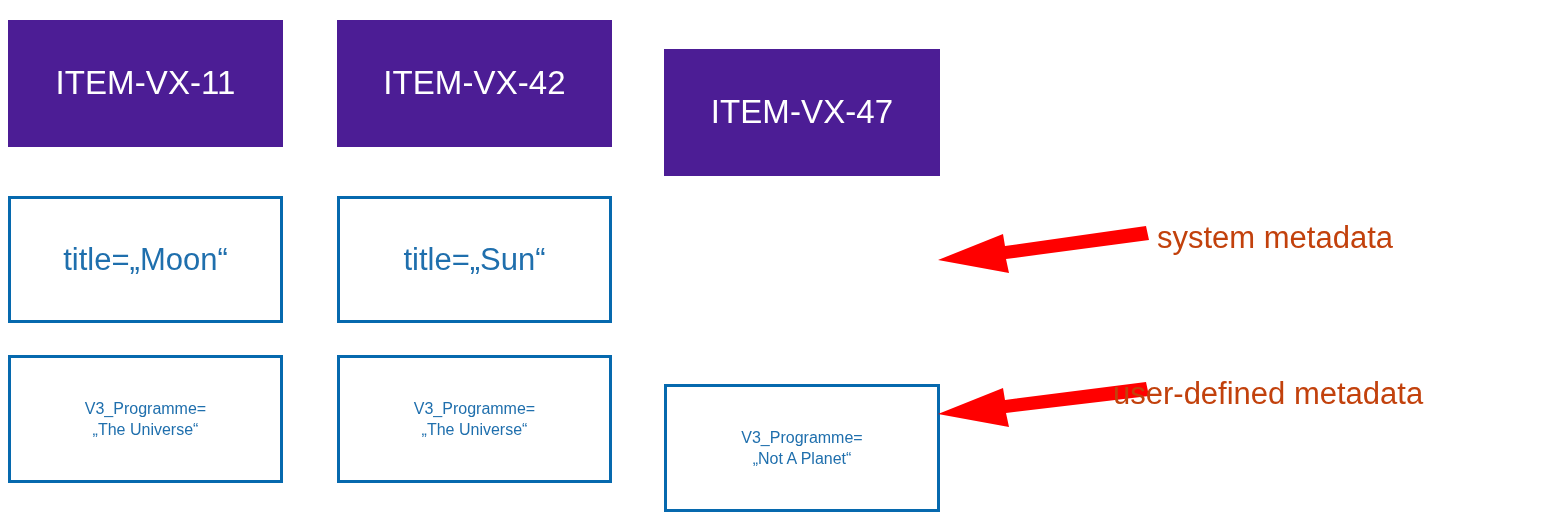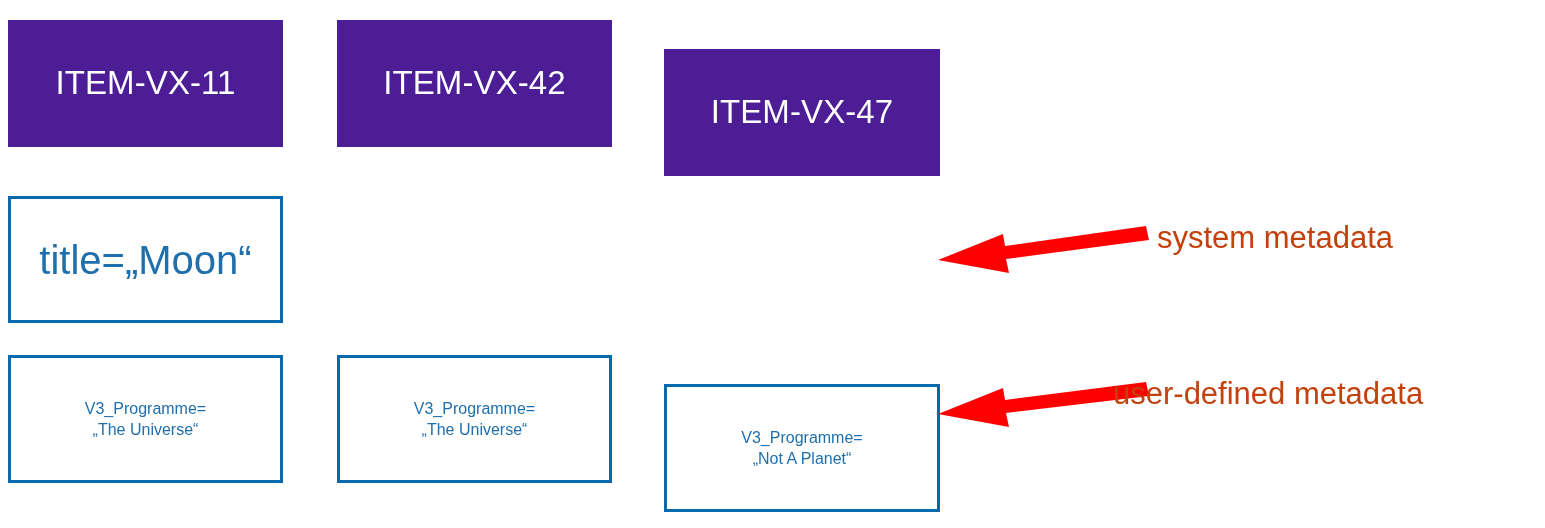--- a/index.html
+++ b/index.html
@@ -40,21 +40,21 @@
     background: #ffffff;
     border: 3px solid #0669ae;
     color: #1f6fad;
     display: flex;
     align-items: center;
     justify-content: center;
     text-align: center;
     box-sizing: border-box;
   }
   .meta-box.system {
-    font-size: 40px;
+    font-size: 31px;
     line-height: 1.15;
   }
   .meta-box.user {
     font-size: 16px;
     line-height: 1.32;
   }
   .meta-box .meta-text {
     display: block;
     white-space: pre-line;
     padding: 0 6px;
@@ -101,20 +101,23 @@
 
   <div class="meta-box user col-1 row-user">
     <span class="meta-text">V3_Programme=
 „The Universe“</span>
   </div>
 
   <div class="item-header col-2 row-header">
     <span>ITEM-VX-42</span>
   </div>
 
+  <div class="meta-box system col-2 row-system">
+    <span class="meta-text">title=„Sun“</span>
+  </div>
 
   <div class="meta-box user col-2 row-user">
     <span class="meta-text">V3_Programme=
 „The Universe“</span>
   </div>
 
   <div class="item-header col-3 row-header">
     <span>ITEM-VX-47</span>
   </div>
 

